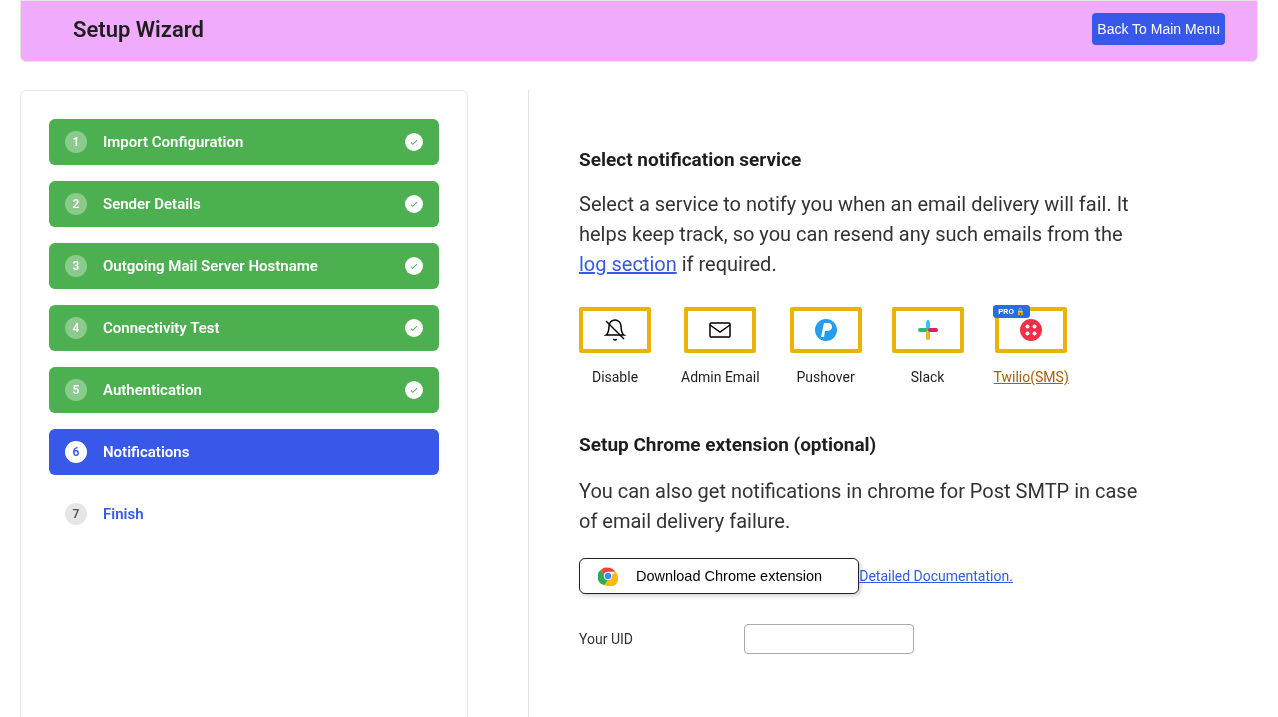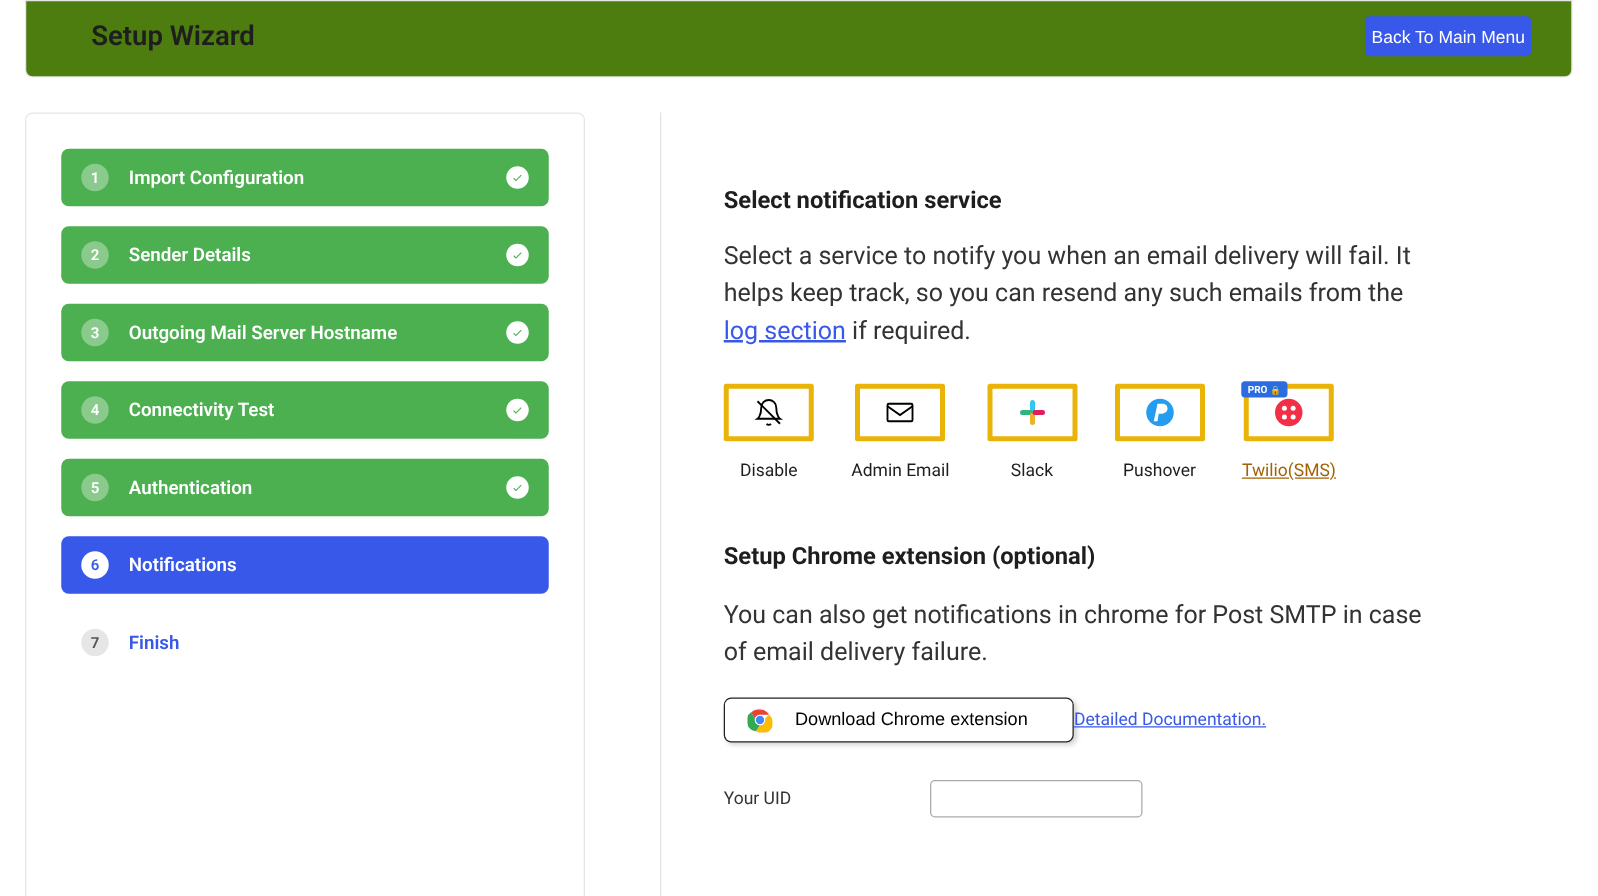--- a/index.html
+++ b/index.html
@@ -6,21 +6,21 @@
 body { font-family: -apple-system, BlinkMacSystemFont, "Segoe UI", Roboto, Helvetica, Arial, sans-serif; background: #fff; color: #1e1e1e; font-size: 14px; }
 
 .header-bar {
   display: flex;
   justify-content: space-between;
   align-items: center;
   padding: 12px 32px 16px 52px;
   border: 1px solid #e5e5e5;
   border-radius: 0 0 6px 6px;
   margin: 0 20px 28px 20px;
-  background: #4d7c0f;
+  background: #f0abfc;
 }
 .header-bar h1 { font-size: 22px; font-weight: 600; color: #1e1e1e; }
 .back-btn {
   background: #3858e9;
   color: #fff;
   border: none;
   border-radius: 4px;
   padding: 8px 5px;
   font-size: 14px;
   cursor: pointer;
@@ -240,36 +240,36 @@
             <svg class="ico" viewBox="0 0 24 24" fill="none" stroke="#000" stroke-width="1.5">
               <rect x="2" y="5" width="20" height="14" rx="1"></rect>
               <path d="M2 7l10 7 10-7"></path>
             </svg>
           </div>
           <div class="cap">Admin Email</div>
         </div>
         <div class="service">
           <div class="box">
             <svg class="ico" viewBox="0 0 24 24">
+              <circle cx="12" cy="12" r="11" fill="#249df1"></circle>
+              <path d="M10 5h4c3 0 4 2 4 4s-2 4-5 4h-2l-1 6h-3z" fill="#fff"></path>
+            </svg>
+          </div>
+          <div class="cap">Pushover</div>
+        </div>
+        <div class="service">
+          <div class="box">
+            <svg class="ico" viewBox="0 0 24 24">
               <rect x="10" y="2" width="4" height="10" rx="2" fill="#36c5f0"></rect>
               <rect x="2" y="10" width="10" height="4" rx="2" fill="#2eb67d"></rect>
               <rect x="10" y="12" width="4" height="10" rx="2" fill="#ecb22e"></rect>
               <rect x="12" y="10" width="10" height="4" rx="2" fill="#e01e5a"></rect>
             </svg>
           </div>
           <div class="cap">Slack</div>
-        </div>
-        <div class="service">
-          <div class="box">
-            <svg class="ico" viewBox="0 0 24 24">
-              <circle cx="12" cy="12" r="11" fill="#249df1"></circle>
-              <path d="M10 5h4c3 0 4 2 4 4s-2 4-5 4h-2l-1 6h-3z" fill="#fff"></path>
-            </svg>
-          </div>
-          <div class="cap">Pushover</div>
         </div>
         <div class="service sel">
           <div class="box">
             <svg class="ico" viewBox="0 0 24 24">
               <circle cx="12" cy="12" r="11" fill="#f22f46"></circle>
               <circle cx="8.5" cy="8.5" r="2" fill="#fff"></circle>
               <circle cx="15.5" cy="8.5" r="2" fill="#fff"></circle>
               <circle cx="8.5" cy="15.5" r="2" fill="#fff"></circle>
               <circle cx="15.5" cy="15.5" r="2" fill="#fff"></circle>
             </svg>

